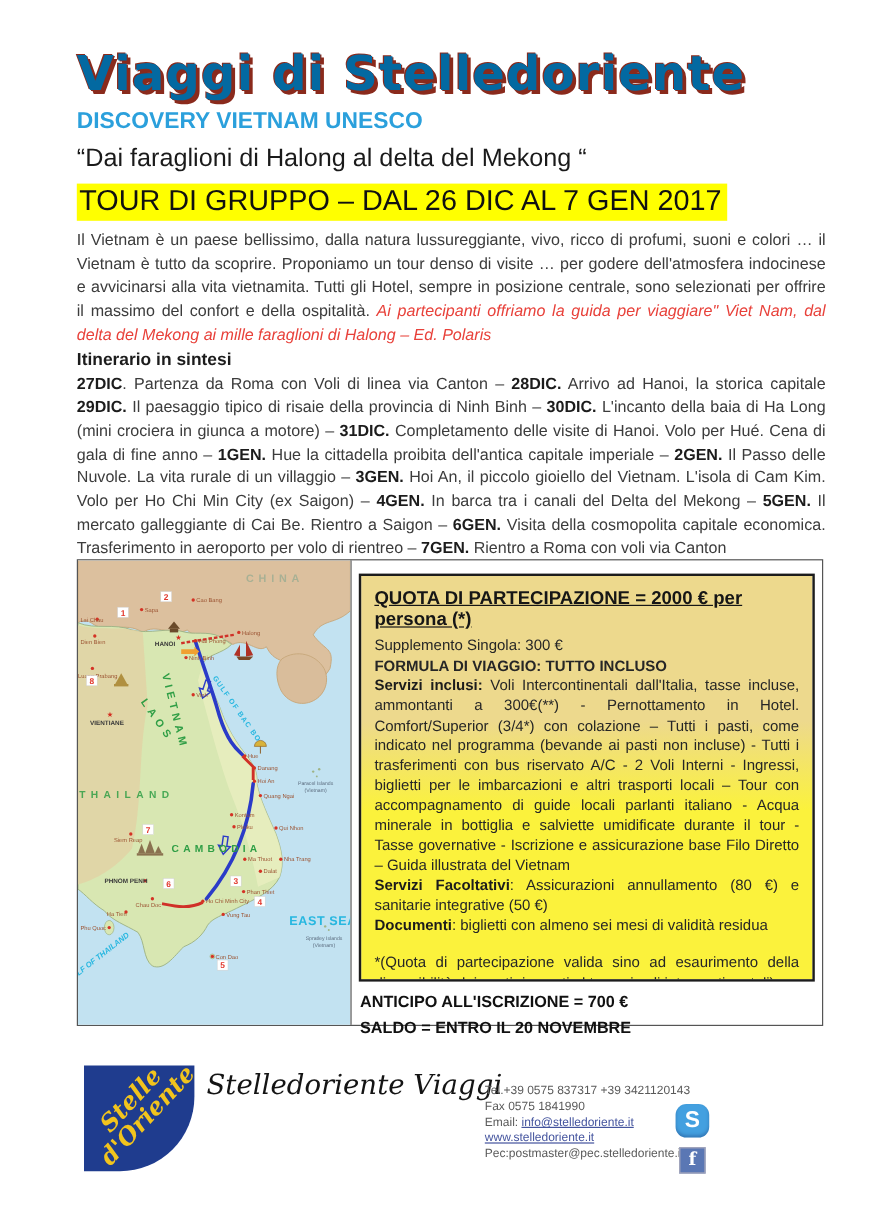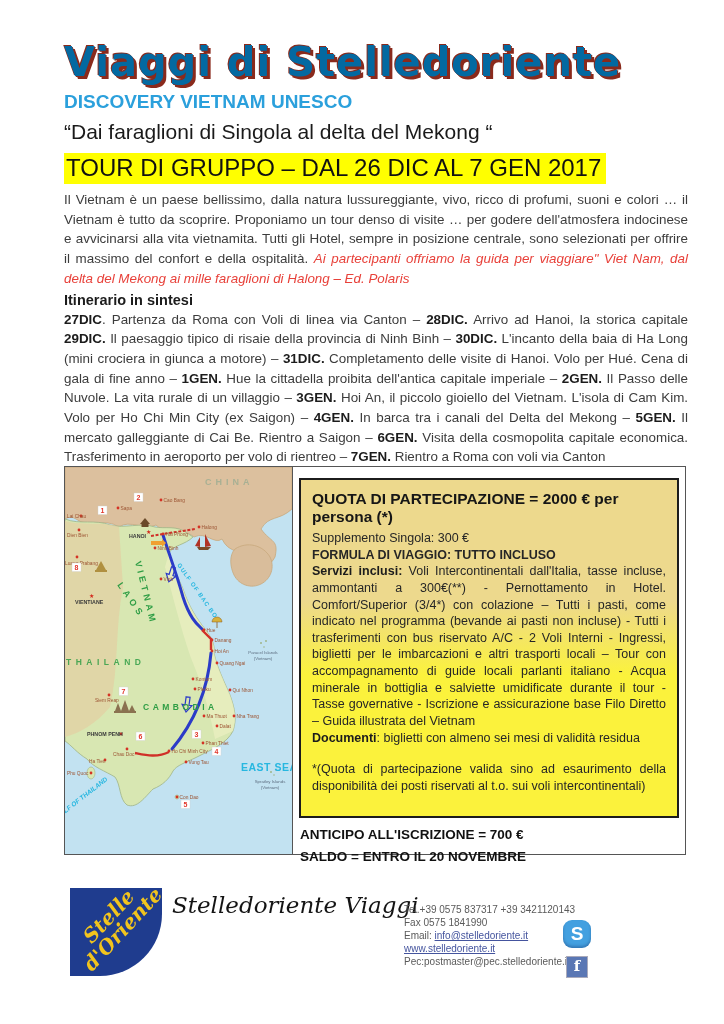--- a/index.html
+++ b/index.html
@@ -19,21 +19,21 @@
   .iti-head{margin-top:3px;font-size:14.5px;font-weight:bold;color:#1c1c1c;}
   .iti{margin-top:2px;font-size:13.4px;line-height:1.47;text-align:justify;color:#3c3c3c;}
   
   .mid{position:absolute;left:64px;top:466px;width:622px;height:389px;border:1px solid #555;
        display:flex;box-sizing:border-box;background:#fff;}
   .map-cell{width:228px;border-right:1px solid #555;box-sizing:border-box;overflow:hidden;}
   .offer-cell{flex:1;position:relative;box-sizing:border-box;}
   .offer-box{margin:11px 6px 0 6px;border:2px solid #1c1c1c;box-sizing:border-box;height:340px;overflow:hidden;
              background:linear-gradient(180deg,#EDD98D 0%,#EDD98D 36%,#FBF23C 58%,#FBF23C 100%);
              padding:7px 11px 6px 11px;}
-  .offer-title{font-size:15.5px;font-weight:bold;color:#161616;margin:3px 0 4px 0;}
+  .offer-title{font-size:15.5px;font-weight:bold;color:#161616;margin:3px 0 4px 0;text-decoration:underline;}
   .offer-line{font-size:12.5px;line-height:1.33;color:#262626;}
   .offer-just{font-size:12.5px;line-height:1.33;color:#262626;text-align:justify;}
   .offer-note{font-size:12.5px;line-height:1.33;color:#262626;text-align:justify;margin-top:0;}
   .note-gap{height:15px;}
   .payment{margin:6px 0 0 7px;font-size:13.5px;font-weight:bold;color:#111;line-height:1.6;}
   
   svg{display:block;}
   .city{font-family:"Liberation Sans",sans-serif;font-size:4.8px;fill:#9C5433;}
   .city.cap{font-size:5.3px;fill:#3a3a3a;font-weight:bold;}
   .star{font-size:6px;fill:#D42B1E;}
@@ -63,21 +63,21 @@
       font-family:"DejaVu Serif",serif;}
 </style>
 </head>
 <body>
 
 <div class="page">
 
   <div class="content">
     <div class="brand">Viaggi di Stelledoriente</div>
     <div class="subtitle">DISCOVERY VIETNAM UNESCO</div>
-    <div class="tagline">“Dai faraglioni di Singola al delta del Mekong “</div>
+    <div class="tagline">“Dai faraglioni di Halong al delta del Mekong “</div>
     <div><span class="tourline">TOUR DI GRUPPO – DAL 26 DIC AL 7 GEN 2017</span></div>
     <div class="para"><span>Il Vietnam è un paese bellissimo, dalla natura lussureggiante, vivo, ricco di profumi, suoni e colori … il Vietnam è tutto da scoprire. Proponiamo un tour denso di visite … per godere dell'atmosfera indocinese e avvicinarsi alla vita vietnamita. Tutti gli Hotel, sempre in posizione centrale, sono selezionati per offrire il massimo del confort e della ospitalità. </span><span class="ri">Ai partecipanti offriamo la guida per viaggiare" Viet Nam, dal delta del Mekong ai mille faraglioni di Halong  – Ed. Polaris</span></div>
     <div class="iti-head">Itinerario in sintesi</div>
     <div class="iti"><span class="b">27DIC</span><span>. Partenza da Roma con Voli di linea via Canton – </span><span class="b">28DIC.</span><span> Arrivo ad Hanoi, la storica capitale </span><span class="b">29DIC.</span><span> Il paesaggio tipico di risaie della provincia di   Ninh Binh – </span><span class="b">30DIC.</span><span> L'incanto della baia di Ha Long (mini crociera in giunca a motore) – </span><span class="b">31DIC.</span><span> Completamento delle visite di Hanoi. Volo per Hué. Cena di gala di fine anno – </span><span class="b">1GEN.</span><span> Hue la cittadella proibita dell'antica capitale imperiale – </span><span class="b">2GEN.</span><span> Il Passo delle Nuvole. La vita rurale di un villaggio – </span><span class="b">3GEN.</span><span> Hoi An, il piccolo gioiello del Vietnam. L'isola di Cam Kim. Volo per Ho Chi Min City (ex Saigon) – </span><span class="b">4GEN.</span><span> In barca tra i canali del Delta del Mekong – </span><span class="b">5GEN.</span><span> Il mercato galleggiante di Cai Be. Rientro a Saigon – </span><span class="b">6GEN.</span><span> Visita della cosmopolita capitale economica. Trasferimento in aeroporto per volo di rientreo – </span><span class="b">7GEN.</span><span> Rientro a Roma con voli via Canton</span></div>
   </div>
 
   <div class="mid">
     <div class="map-cell">
       <svg id="map-svg" width="227" height="388" viewBox="0 0 227 388" xmlns="http://www.w3.org/2000/svg">
 
@@ -317,20 +317,21 @@
             </g>
           </g>
       </svg>
     </div>
     <div class="offer-cell">
       <div class="offer-box">
         <div class="offer-title">QUOTA DI PARTECIPAZIONE = 2000 € per persona (*)</div>
         <div class="offer-line">Supplemento Singola: 300 €</div>
         <div class="offer-line b">FORMULA DI VIAGGIO: TUTTO INCLUSO</div>
         <div class="offer-just"><span class="b">Servizi inclusi: </span><span>Voli Intercontinentali dall'Italia, tasse incluse, ammontanti a 300€(**) - Pernottamento in Hotel. Comfort/Superior (3/4*) con colazione – Tutti i pasti, come indicato nel programma (bevande ai pasti non incluse) - Tutti i trasferimenti con bus riservato A/C - 2 Voli Interni - Ingressi, biglietti per le imbarcazioni e altri trasporti locali – Tour con accompagnamento di guide locali parlanti italiano - Acqua minerale in bottiglia e salviette umidificate durante il tour - Tasse governative -  Iscrizione e assicurazione base Filo Diretto – Guida illustrata del Vietnam</span></div>
+        <div class="offer-just"><span class="b">Servizi Facoltativi</span><span>: Assicurazioni annullamento (80 €) e sanitarie integrative (50 €)</span></div>
         <div class="offer-just"><span class="b">Documenti</span><span>: biglietti con almeno sei mesi di validità residua</span></div>
         <div class="note-gap"></div>
         <div class="offer-note">*(Quota di partecipazione valida sino ad esaurimento della disponibilità dei posti riservati al t.o. sui voli intercontinentali)</div>
 
       </div>
       <div class="payment">
         <div>ANTICIPO ALL'ISCRIZIONE = 700 €</div>
         <div>SALDO = ENTRO IL 20 NOVEMBRE</div>
       </div>
     </div>

